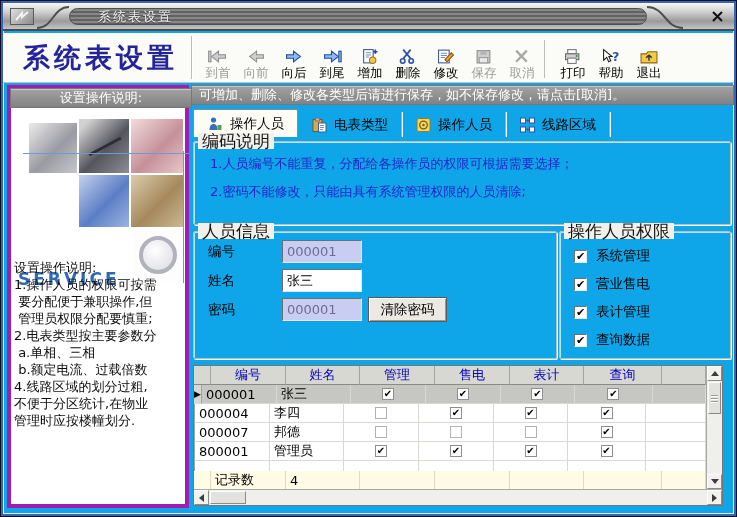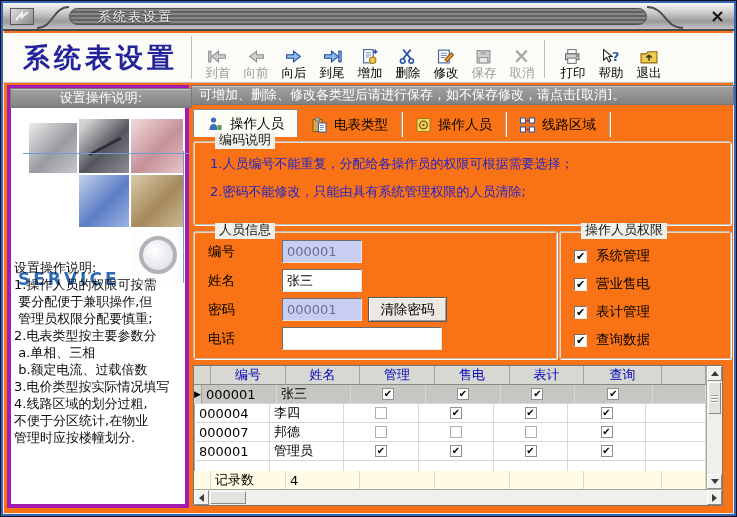--- a/index.html
+++ b/index.html
@@ -1,18 +1,18 @@
 <!DOCTYPE html>
 <html><head>
 <meta charset="utf-8">
 <style>
   html,body{margin:0;padding:0;background:#c8c8c8;font-family:"DejaVu Sans","Liberation Sans",sans-serif;}
   *{box-sizing:border-box;}
   .window{position:relative;width:737px;height:517px;background:#10102e;padding:1px;}
-  .frame{position:relative;width:735px;height:515px;border:2px solid #3a66ae;background:#f97316;box-shadow:inset 0 0 0 1px #e8eaf2;}
+  .frame{position:relative;width:735px;height:515px;border:2px solid #3a66ae;background:#0ea5e9;box-shadow:inset 0 0 0 1px #e8eaf2;}
   
   .titlebar{position:absolute;left:0;top:0;width:731px;height:28px;
     background:linear-gradient(180deg,#f7f7f7 0%,#cfcfcf 35%,#9a9a9a 70%,#c4c4c4 100%);
     border-bottom:2px solid #4a4a4a;}
   .logo-box{position:absolute;left:7px;top:5px;width:24px;height:17px;border:1px solid #5a5a5a;
     background:linear-gradient(135deg,#e0e0e0,#8a8a8a);display:flex;align-items:center;justify-content:center;}
   .title-pill{position:absolute;left:66px;top:5px;width:578px;height:17px;border-radius:9px;
     background:repeating-linear-gradient(180deg,#878787 0 2px,#626262 2px 4px);
     border:1px solid #4f4f4f;display:flex;align-items:center;}
   .title-pill span{padding-left:28px;font-size:13px;color:#f4f4f4;letter-spacing:2px;text-shadow:0 1px 1px #333;}
@@ -50,21 +50,21 @@
   .instructions{position:absolute;left:3px;top:170px;width:178px;overflow:hidden;}
   .instr-line{font-size:13px;line-height:17px;color:#0d0d0d;white-space:pre;overflow:hidden;}
   
   .main{position:absolute;left:188px;top:82px;width:543px;height:423px;}
   .notice-bar{position:absolute;left:0;top:0;width:543px;height:20px;padding-left:7px;text-align:center;}
   .tabs{position:absolute;left:2px;top:23px;width:540px;height:29px;display:flex;align-items:flex-end;}
   .tab{height:25px;display:flex;align-items:center;gap:6px;padding:0 13px;font-size:13.5px;color:#000;cursor:default;border-right:1px solid #a6a69e;box-shadow:1px 0 0 #fff;}
   .tab.active{height:28px;background:#fdfcf5;border:1px solid #8b8b83;border-bottom:none;border-radius:2px 2px 0 0;box-shadow:inset 1px 1px 0 #fff;}
   
   .group{position:absolute;border:1px solid #c0bdb4;border-radius:2px;box-shadow:1px 1px 0 rgba(255,255,255,.95),inset 1px 1px 0 rgba(255,255,255,.7);}
-  .legend{position:absolute;top:-9px;left:21px;background:#f1f0ea;padding:0 4px;font-size:13px;color:#141414;line-height:16px;font-family:Liberation Mono, monospace;}
+  .legend{position:absolute;top:-9px;left:4px;background:#f1f0ea;padding:0 4px;font-size:17px;color:#141414;line-height:16px;}
   .g-coding{left:2px;top:56px;width:538px;height:84px;}
   .coding-line{font-size:13px;line-height:28px;padding-left:16px;white-space:nowrap;overflow:hidden;}
   .coding-lines{padding-top:8px;}
   .g-person{left:2px;top:146px;width:364px;height:128px;}
   .g-perm{left:368px;top:146px;width:172px;height:128px;}
   .p-row{position:absolute;left:0;width:100%;height:24px;}
   .p-label{position:absolute;left:14px;top:3px;font-size:13.5px;color:#000;}
   .p-input{position:absolute;left:88px;top:0;height:23px;border:1px solid #6e6e6e;border-bottom-color:#e6e6e6;border-right-color:#e6e6e6;
     font-size:13px;padding:0 4px;font-family:inherit;outline:none;}
   .inp-lav{background:#c9cdf2;color:#6c6c93;width:80px;}
@@ -273,21 +273,20 @@
         <div class="service-text">SERVICE</div>
       </div>
       <div class="instructions" id="instructions">
           <div class="instr-line">设置操作说明:</div>
           <div class="instr-line">1.操作人员的权限可按需</div>
           <div class="instr-line"> 要分配便于兼职操作,但</div>
           <div class="instr-line"> 管理员权限分配要慎重;</div>
           <div class="instr-line">2.电表类型按主要参数分</div>
           <div class="instr-line"> a.单相、三相</div>
           <div class="instr-line"> b.额定电流、过载倍数</div>
-          <div class="instr-line">3.电价类型按实际情况填写</div>
           <div class="instr-line">4.线路区域的划分过粗,</div>
           <div class="instr-line">不便于分区统计,在物业</div>
           <div class="instr-line">管理时应按楼幢划分.</div>
         </div>
     </div>
 
     <div class="main">
       <div class="graybar notice-bar">
         <span>可增加、删除、修改各类型后请进行保存，如不保存修改，请点击[取消]。</span>
       </div>
@@ -355,24 +354,20 @@
           <input class="p-input inp-lav" readonly="" value="000001" style="">
         </div>
         <div class="p-row" style="top:37px;">
           <span class="p-label">姓名</span>
           <input class="p-input inp-white" value="张三" style="">
         </div>
         <div class="p-row" style="top:66px;">
           <span class="p-label">密码</span>
           <input class="p-input inp-lav" readonly="" value="000001" style="">
           <button class="clear-btn">清除密码</button>
-        </div>
-        <div class="p-row" style="top:95px;">
-          <span class="p-label">电话</span>
-          <input class="p-input inp-white inp-phone" value="" style="">
         </div>
       </div>
 
       <div class="group g-perm">
         <div class="legend">操作人员权限</div>
         <div id="perm-list">
             <div class="perm-row" style="top:15px;">
     <span class="cb">✔</span>
     <span class="perm-label">系统管理</span>
             </div>

